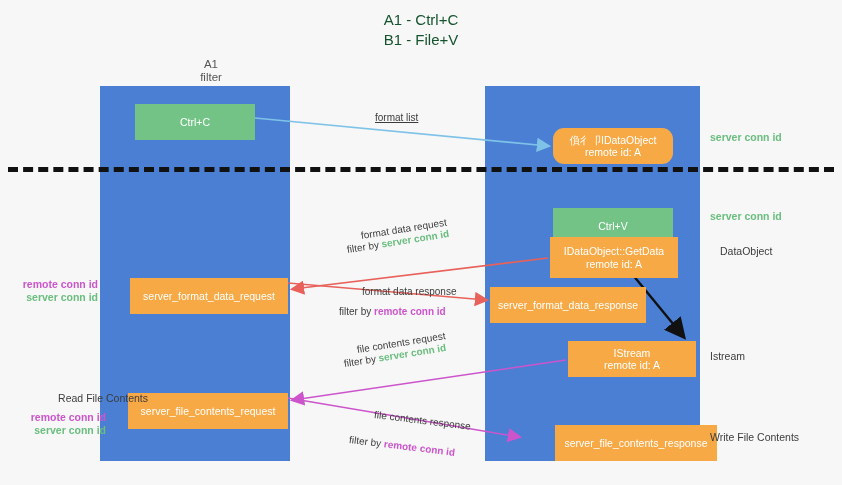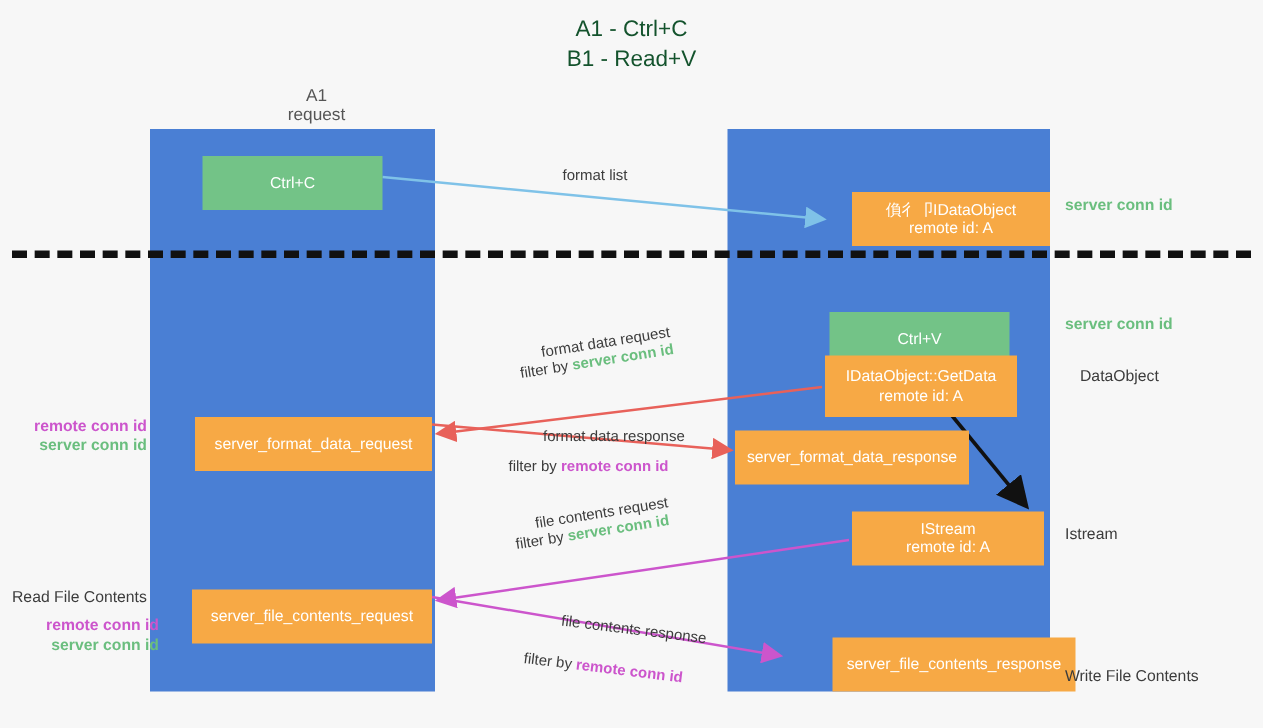--- a/index.html
+++ b/index.html
@@ -44,74 +44,74 @@
     display:flex;flex-direction:column;
     align-items:center;justify-content:center;
     color:#ffffff;font-size:10.5px;line-height:12.5px;
     text-align:center;padding:18px 4px;
   }
   .box.green{background:#73c387;}
   .box.orange{background:#f7a945;}
   .box .l2{font-size:10.5px;}
 
   #box-ctrlc{left:135px;top:104px;width:120px;height:27px;}
-  #box-idataobject{left:568px;top:128px;width:132px;height:32px;}
+  #box-idataobject{left:553px;top:128px;width:120px;height:32px;border-radius:11px;}
   #box-ctrlv{left:553px;top:181px;width:120px;height:27px;margin-top:27px;}
   #box-getdata{left:550px;top:237px;width:128px;height:41px;}
   #box-istream{left:568px;top:341px;width:128px;height:32px;}
   #box-sfdreq{left:130px;top:278px;width:158px;height:26px;}
   #box-sfdresp{left:490px;top:287px;width:156px;height:26px;}
   #box-sfcreq{left:128px;top:393px;width:160px;height:26px;}
   #box-sfcresp{left:523px;top:425px;width:162px;height:26px;margin-left:32px;}
 
   
   .side{font-size:10.5px;line-height:13px;color:#3c3c3c;}
   .green-t{color:#6abe7e;font-weight:bold;}
   .mag-t{color:#cc55cc;font-weight:bold;}
 
   #lbl-server-1{left:710px;top:131px;}
   #lbl-server-2{left:710px;top:210px;}
   #lbl-dataobject{left:710px;top:245px;padding-left:10px;}
   #lbl-istream{left:710px;top:350px;}
-  #lbl-writefile{left:710px;top:431px;margin-top:14px;}
+  #lbl-writefile{left:710px;top:431px;}
 
   #lbl-left-conn{left:8px;top:278px;width:90px;text-align:right;}
-  #lbl-readfile{left:8px;top:392px;width:140px;text-align:left;}
+  #lbl-readfile{left:8px;top:392px;width:140px;text-align:right;}
   #lbl-left-conn2{left:8px;top:411px;width:98px;text-align:right;}
 
   
   .cap{font-size:10px;color:#3c3c3c;line-height:13px;white-space:nowrap;}
   .cap.rot-up{transform:rotate(-9deg);transform-origin:left bottom;}
   .cap.rot-dn{transform:rotate(7deg);transform-origin:left top;}
 
-  #cap-formatlist{left:375px;top:111px;}
+  #cap-formatlist{left:375px;top:111px;text-decoration:underline;}
   #cap-fdreq{left:362px;top:229px;}
   #cap-fdreq2{left:348px;top:243px;}
   #cap-fdresp{left:362px;top:285px;}
   #cap-fdresp2{left:339px;top:305px;}
   #cap-fcreq{left:358px;top:343px;}
   #cap-fcreq2{left:345px;top:357px;}
   #cap-fcresp{left:375px;top:408px;}
   #cap-fcresp2{left:350px;top:433px;}
 
   svg#wires{position:absolute;left:0;top:0;width:842px;height:485px;pointer-events:none;}
 </style>
 </head>
 <body>
 
 <div id="stage">
 
   <div class="abs" id="title">
     <div>A1 - Ctrl+C</div>
-    <div>B1 - Read+V</div>
+    <div>B1 - File+V</div>
   </div>
 
   <div class="abs lane-head" id="lane-head-a">
     <div>A1</div>
-    <div>request</div>
+    <div>filter</div>
   </div>
   <div class="abs lane-head" id="lane-head-b">
     <div>B1</div>
     <div>connection</div>
   </div>
 
   <div class="abs lane" id="lane-a"></div>
   <div class="abs lane" id="lane-b"></div>
 
   <svg id="wires" viewBox="0 0 842 485">

